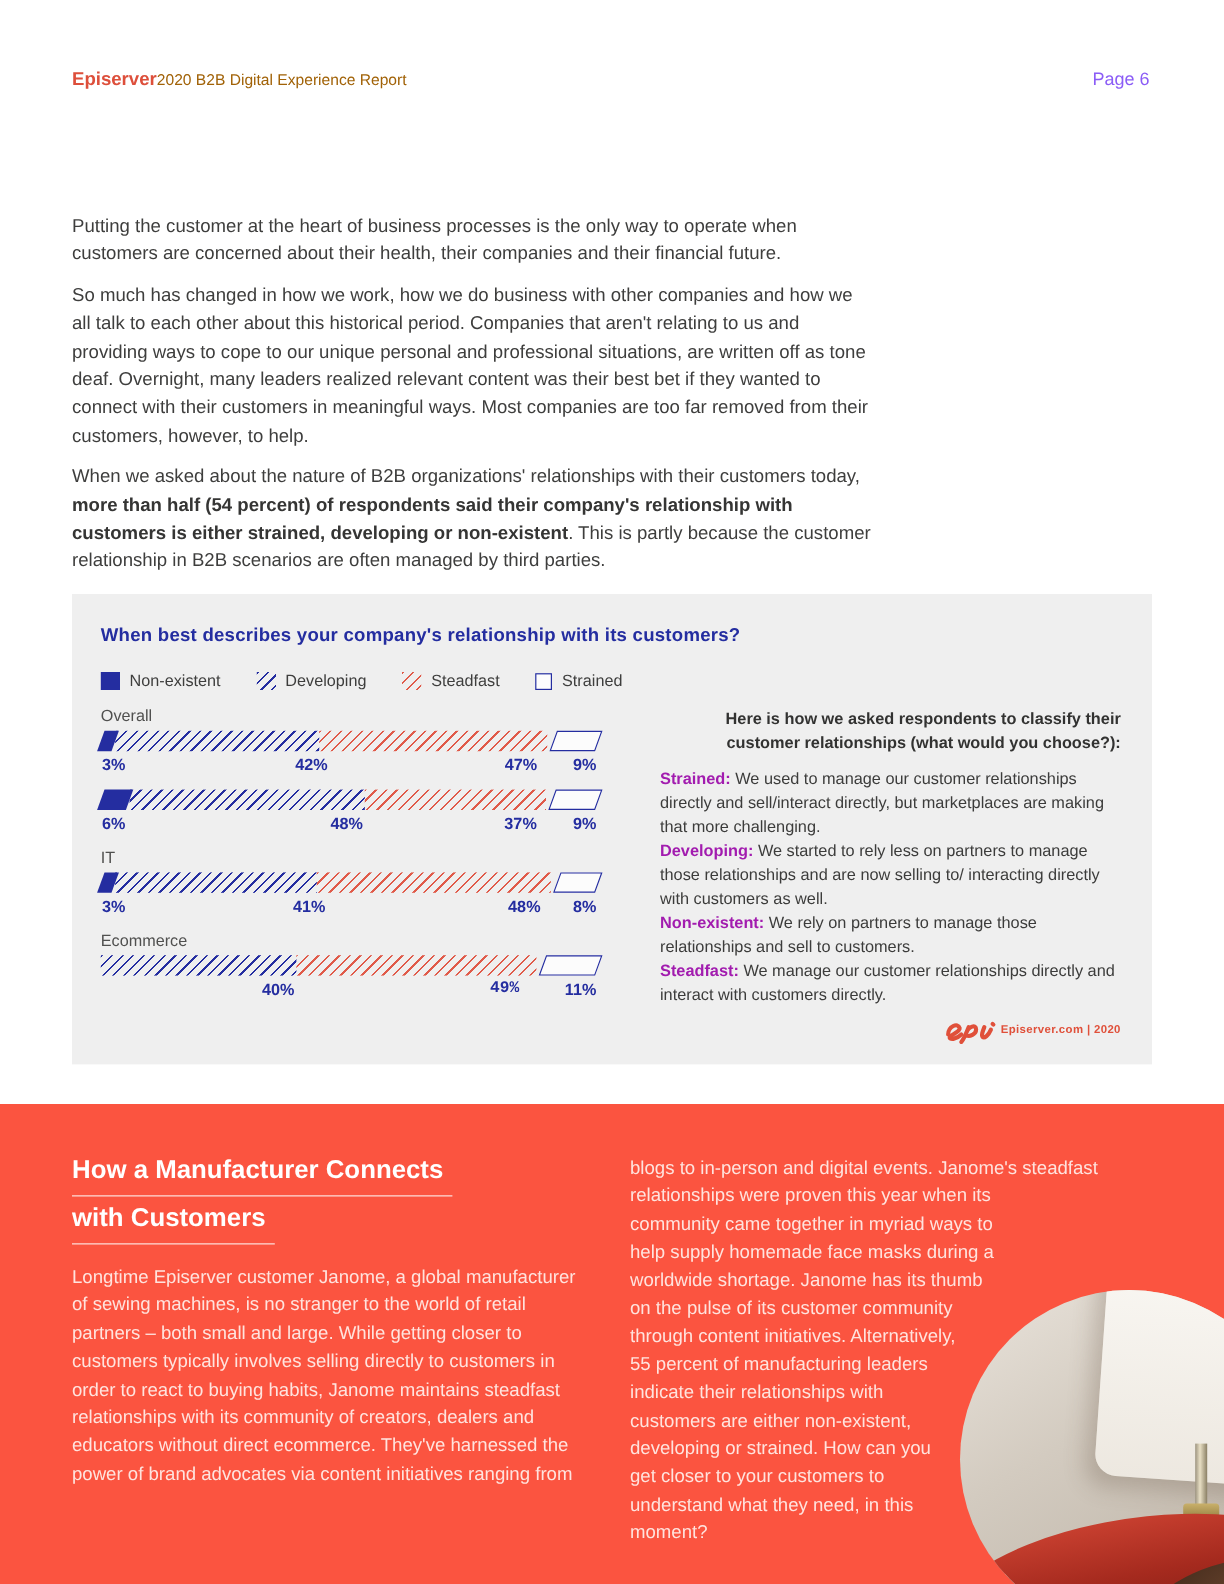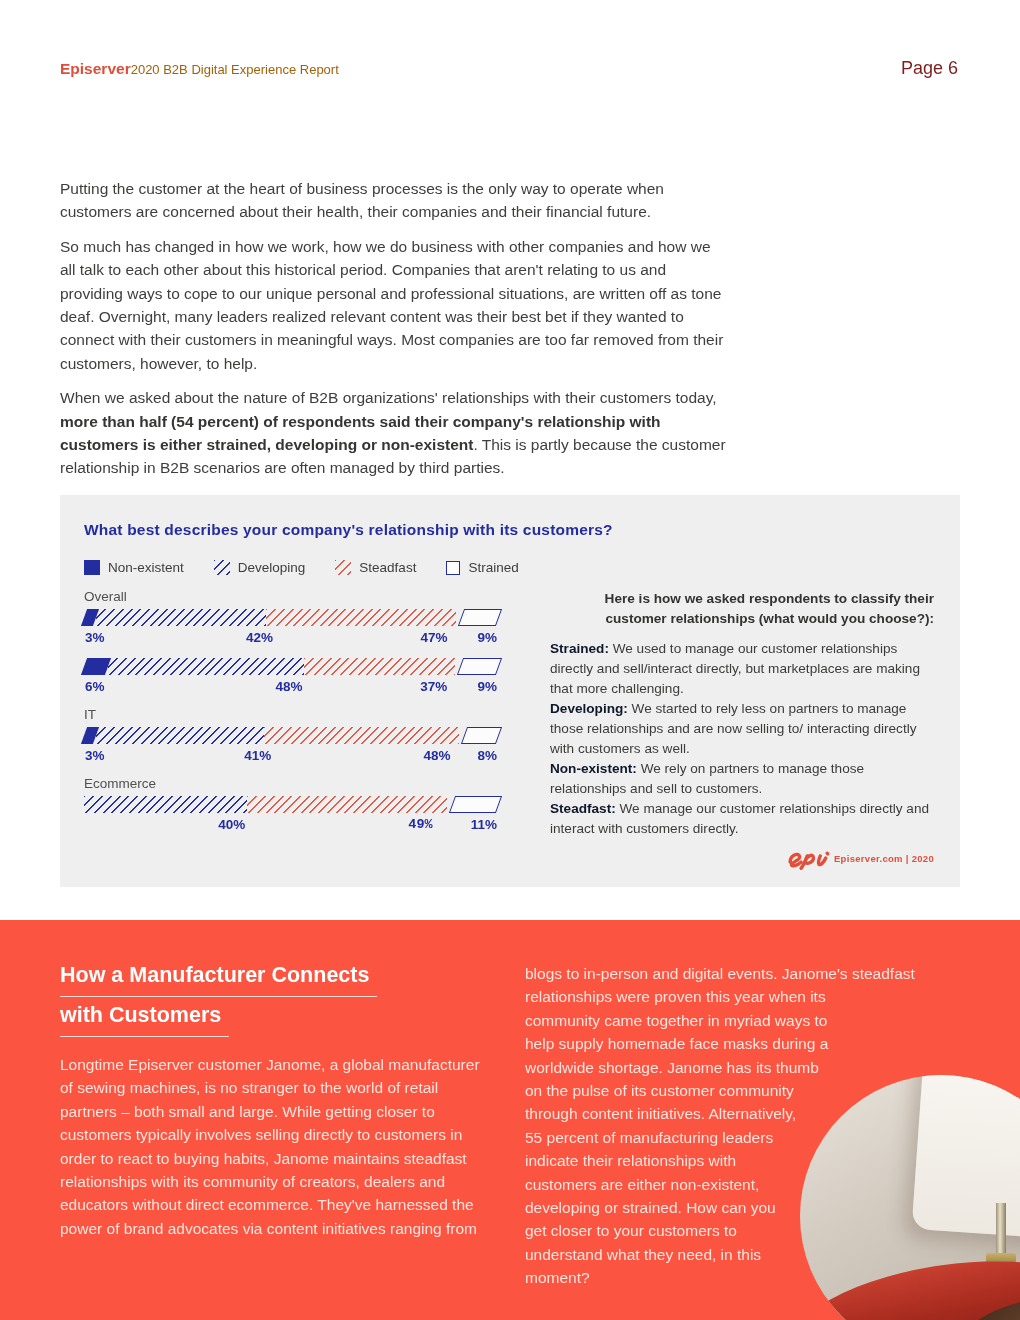--- a/index.html
+++ b/index.html
@@ -5,21 +5,21 @@
   * { margin:0; padding:0; box-sizing:border-box; }
   body { background:#888; font-family:"Liberation Sans", sans-serif; }
   .page{
     position:relative; width:1020px; height:1320px; background:#ffffff;
     overflow:hidden; margin:0 auto;
   }
   
   .hdr{ position:absolute; top:58px; left:60px; right:62px; display:flex; align-items:baseline; }
   .hdr .brand{ font-weight:bold; font-size:15.5px; color:#DD4F3B; }
   .hdr .title{ flex:1; text-align:left; font-size:13px; color:#a16207; }
-  .hdr .page-no{ font-size:18px; color:#7f1d1d; }
+  .hdr .page-no{ font-size:15px; color:#8b5cf6; }
   
   .intro{ position:absolute; top:177px; left:60px; width:668px; color:#3E3E3D;
           font-size:15.5px; line-height:23.4px; }
   .intro p{ margin-bottom:11px; }
   .intro b{ color:#353534; }
   
   .chartbox{ position:absolute; left:60px; top:495px; width:900px; height:392px;
              background:#EFEFEF; padding:26px 26px 20px 24px; }
   .chart-title{ font-size:15.5px; font-weight:bold; color:#242DA0; letter-spacing:.2px; }
   .legend{ display:flex; gap:30px; margin-top:21px; font-size:13.5px; color:#3E3E3D; align-items:center; }
@@ -39,21 +39,21 @@
   .seg.hblue{ background:repeating-linear-gradient(135deg,#242DA0 0 1.4px,transparent 1.4px 6.2px); }
   .seg.hred{ background:repeating-linear-gradient(135deg,#E05A49 0 1.4px,transparent 1.4px 6.2px); }
   .seg.outline{ background:#FCFCFC; border:1.6px solid #242DA0; transform:skewX(-20deg); margin-left:5px; }
   .pct-row{ display:flex; width:415px; margin-top:4px; }
   .pct{ min-width:0; font-size:13.5px; font-weight:bold; color:#242DA0;
         text-align:right; white-space:nowrap; padding-right:2px; }
   .pct.left{ text-align:left; padding-left:1px; }
   .side-col{ flex:1; margin-left:29px; font-size:13.6px; line-height:20px; color:#3C3C3B; }
   .side-col .lead{ font-weight:bold; color:#323231; margin-bottom:10px;text-align:right; }
   .defs p{ margin:0; }
-  .defs b{ color:#0f172a; }
+  .defs b{ color:#a21caf; }
   .box-credit{ position:absolute; right:26px; bottom:16px; display:flex; align-items:center; }
   .box-credit .credit-text{ font-size:9.5px; font-weight:bold; color:#E0503A; letter-spacing:.3px; }
   
   .feature{ position:absolute; left:0; top:920px; width:1020px; height:400px; background:#FB5440; }
   .feat-head{ position:absolute; left:60px; top:40px; color:#FFFFFF; font-size:21.5px;
               font-weight:bold; line-height:30px; }
   .feat-head span{ display:block; width:fit-content; border-bottom:1px solid rgba(255,255,255,.8);
                    padding:0 8px 6px 0; margin-bottom:3px; }
   .feat-left{ position:absolute; left:60px; top:133px; width:432px; color:rgba(255,240,236,.92);
               font-size:15.5px; line-height:23.4px; }
@@ -91,21 +91,21 @@
     <span class="page-no">Page 6</span>
   </div>
 
   <div class="intro">
     <p>Putting the customer at the heart of business processes is the only way to operate when customers are concerned about their health, their companies and their financial future.</p>
     <p>So much has changed in how we work, how we do business with other companies and how we all talk to each other about this historical period. Companies that aren't relating to us and providing ways to cope to our unique personal and professional situations, are written off as tone deaf. Overnight, many leaders realized relevant content was their best bet if they wanted to connect with their customers in meaningful ways. Most companies are too far removed from their customers, however, to help.</p>
     <p><span>When we asked about the nature of B2B organizations' relationships with their customers today, </span><b>more than half (54 percent) of respondents said their company's relationship with customers is either strained, developing or non-existent</b><span>. This is partly because the customer relationship in B2B scenarios are often managed by third parties.</span></p>
   </div>
 
   <div class="chartbox">
-    <div class="chart-title">What best describes your company's relationship with its customers?</div>
+    <div class="chart-title">When best describes your company's relationship with its customers?</div>
     <div class="legend" id="legend">
         <span class="legend-item">
           <span class="sw solid"></span>
           <span>Non-existent</span>
         </span>
         <span class="legend-item">
           <span class="sw hblue"></span>
           <span>Developing</span>
         </span>
         <span class="legend-item">

